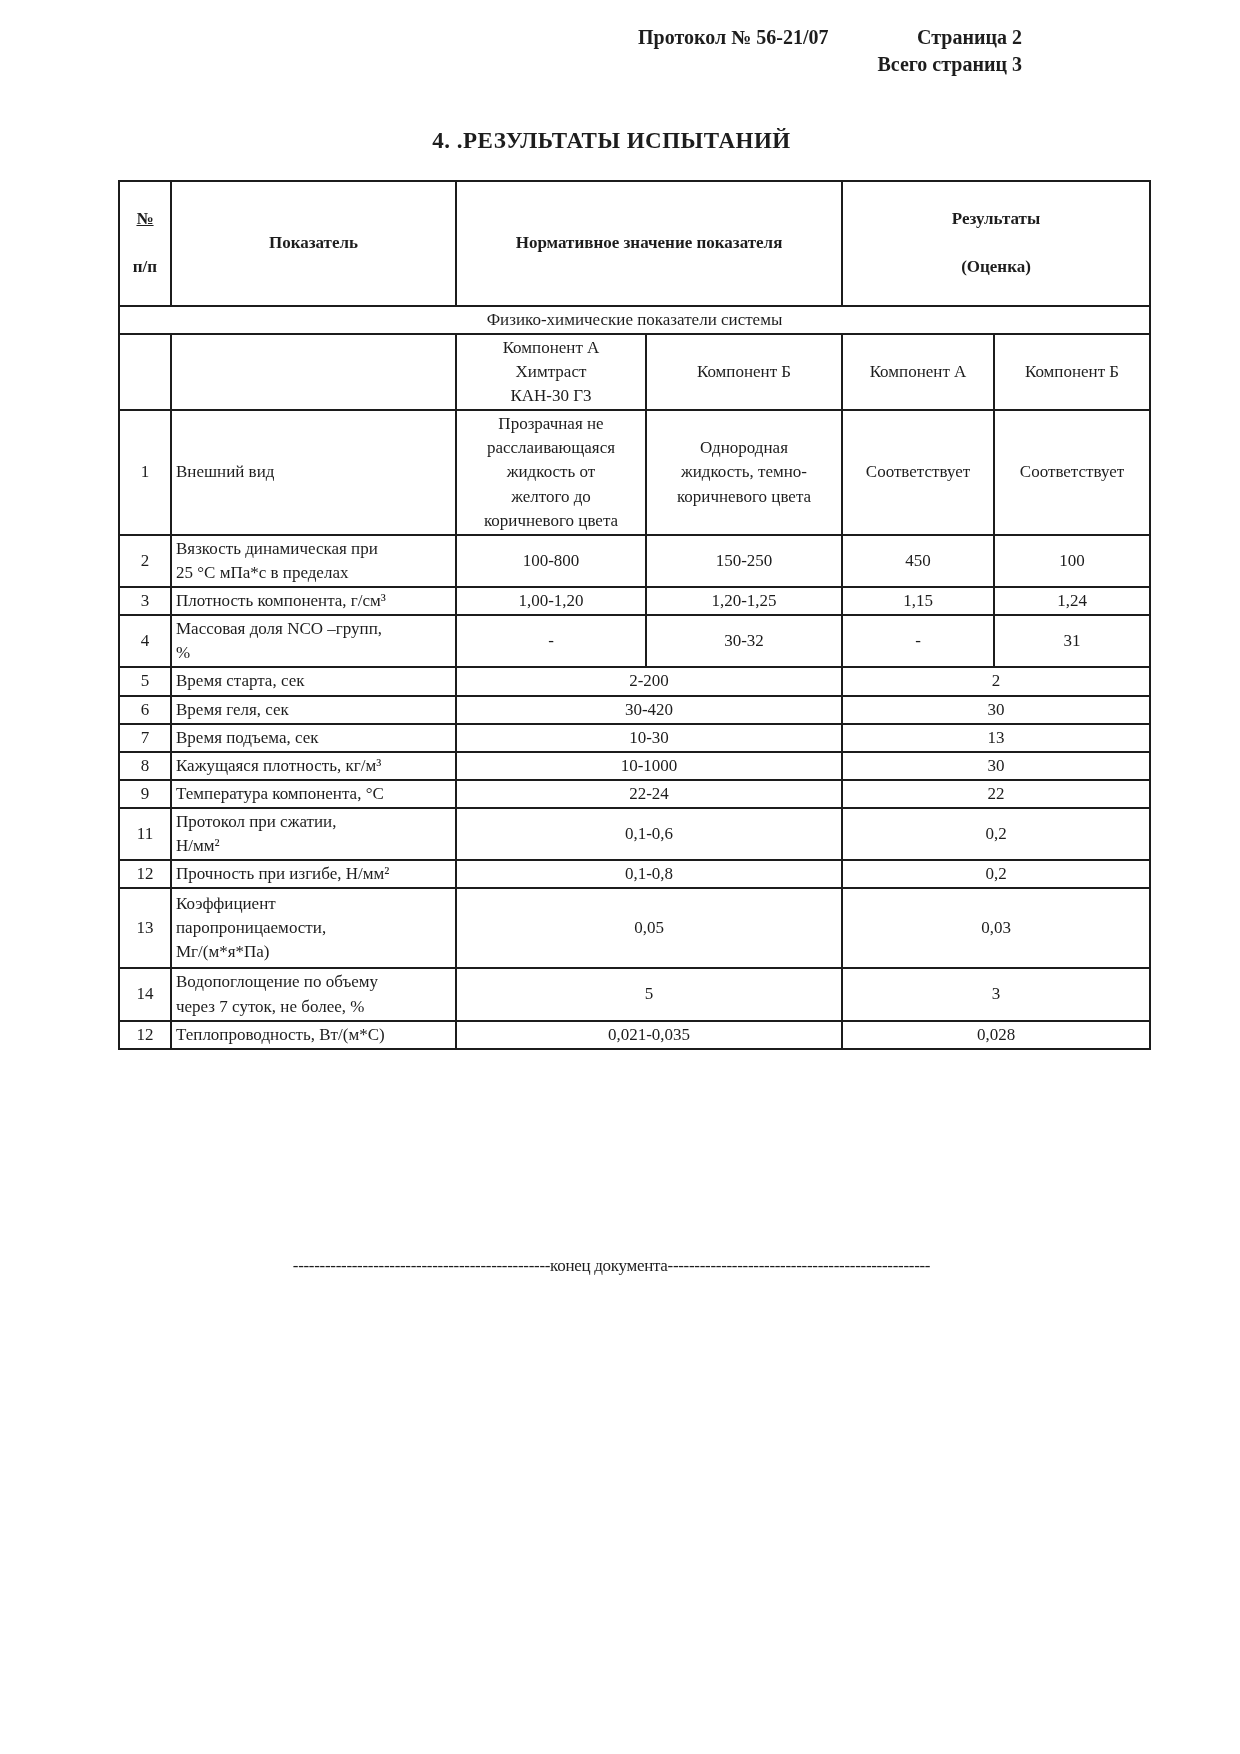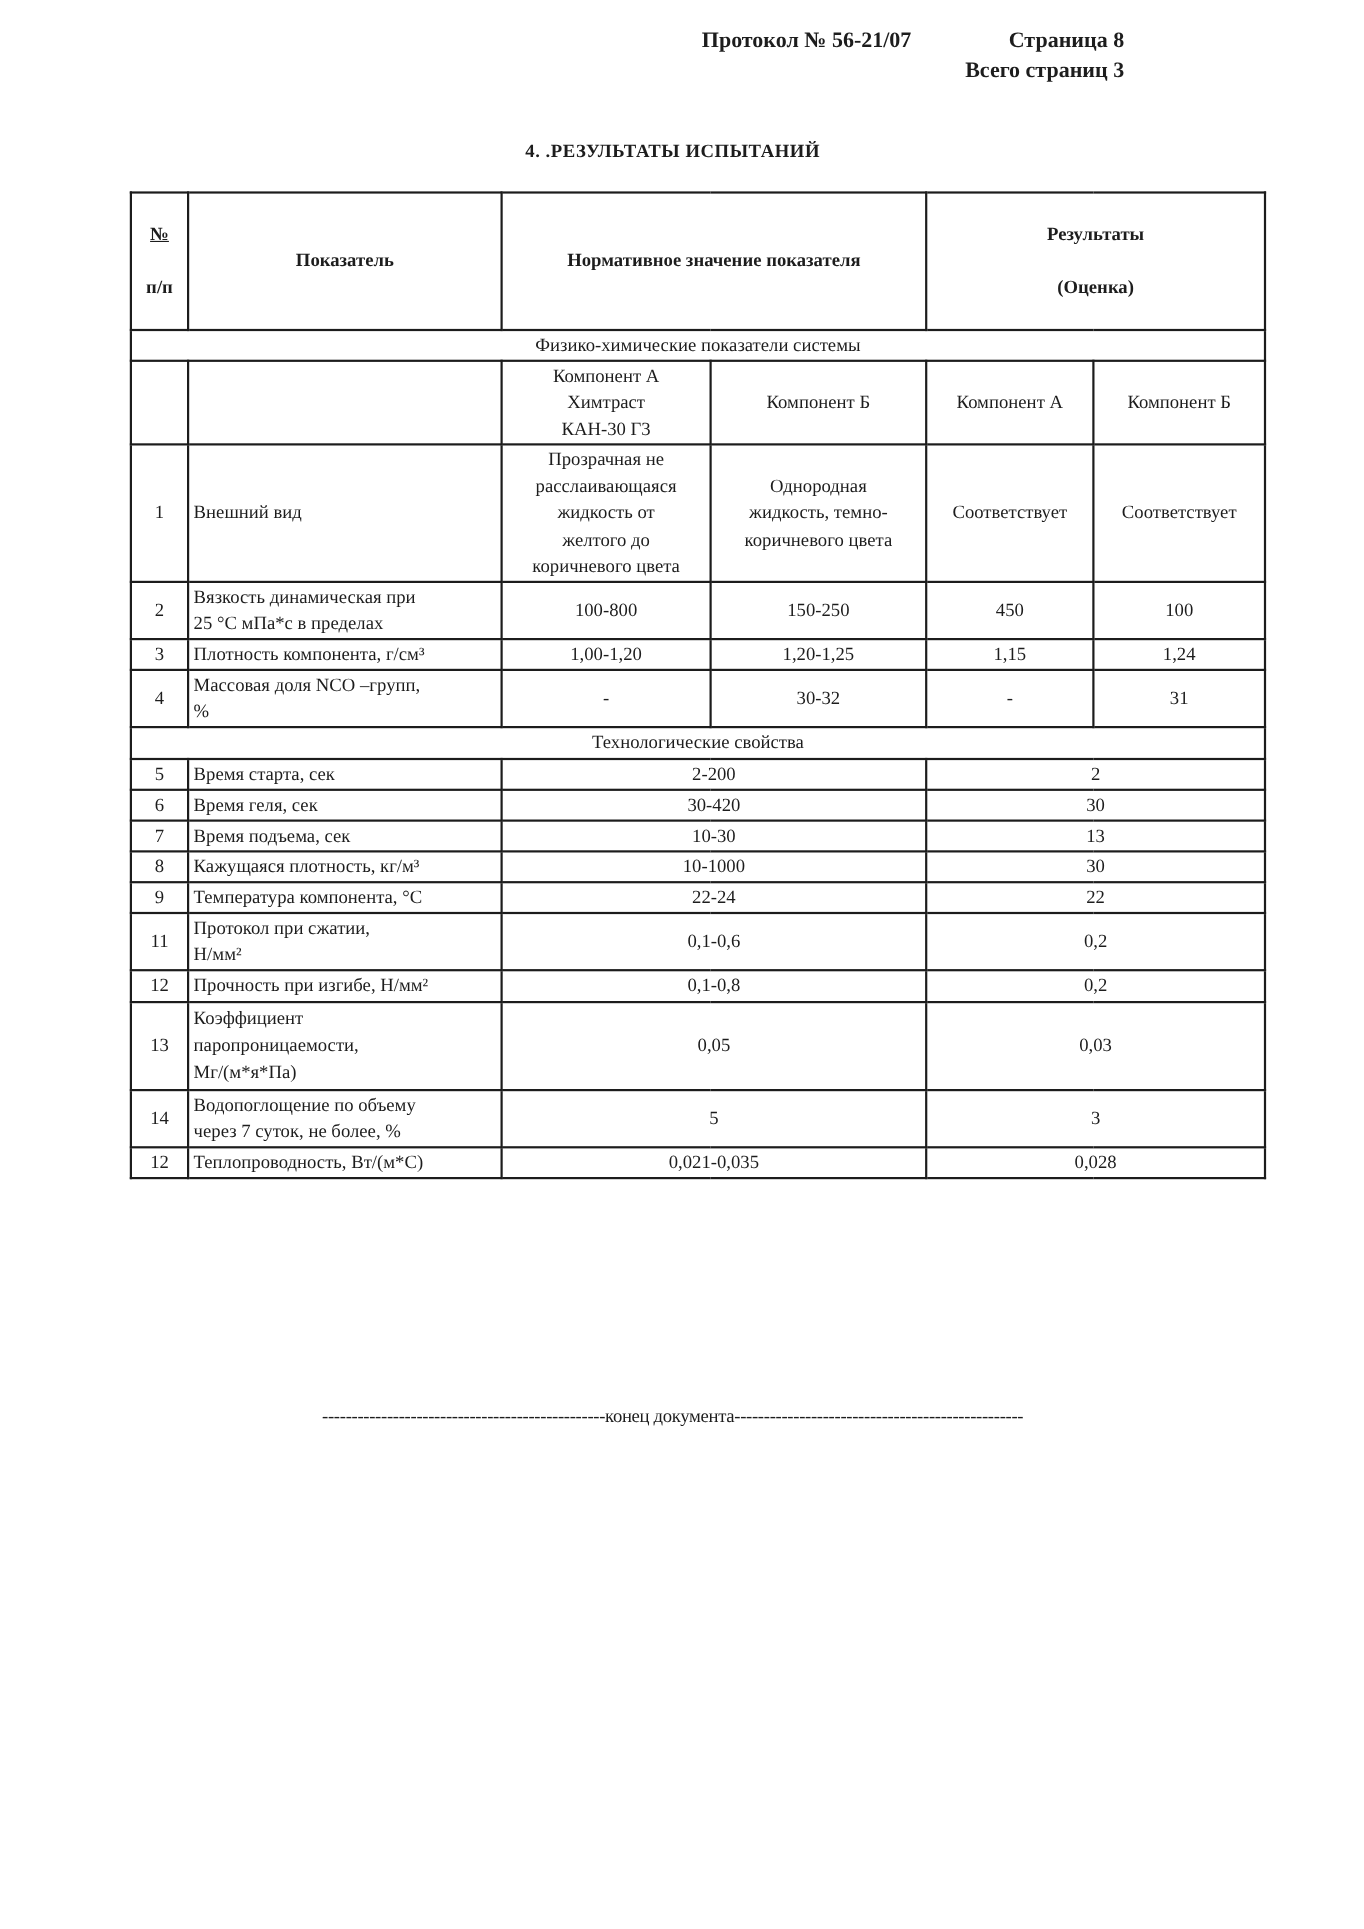--- a/index.html
+++ b/index.html
@@ -8,21 +8,21 @@
     background:#ffffff;
     font-family:"Liberation Serif","DejaVu Serif",serif;
     color:#1d1d1d;
     position:relative;
   }
   .doc-header{position:relative;height:90px;}
   .protocol{position:absolute;left:638px;top:26px;font-size:20px;font-weight:bold;white-space:nowrap;}
   .pages{position:absolute;right:218px;top:24px;text-align:right;font-size:20px;font-weight:bold;line-height:27px;}
   .title{
     width:1031px;margin:38px 0 26px 96px;
-    text-align:center;font-size:17px;font-weight:bold;
+    text-align:center;font-size:23px;font-weight:bold;
     letter-spacing:.5px;
   }
   table.results{
     border-collapse:collapse;table-layout:fixed;
     width:1031px;margin-left:118px;
     font-size:17px;
   }
   table.results td{
     border:2px solid #1c1c1c;
     vertical-align:middle;
@@ -47,21 +47,21 @@
     white-space:nowrap;
     letter-spacing:-0.3px;
   }
 </style>
 </head>
 <body>
 
 <div class="doc-header">
   <div class="protocol">Протокол № 56-21/07</div>
   <div class="pages">
-    <div>Страница 8</div>
+    <div>Страница 2</div>
     <div>Всего страниц 3</div>
   </div>
 </div>
 
 <div class="title">4. .РЕЗУЛЬТАТЫ ИСПЫТАНИЙ</div>
 
 <table class="results">
   <colgroup>
     <col style="width:52px">
       <col style="width:285px">
@@ -133,23 +133,20 @@
   <tr class="r4">
     <td class="c">4</td>
     <td class="label">Массовая доля NCO –групп,
 %</td>
     <td class="c">-</td>
     <td class="c">30-32</td>
     <td class="c">-</td>
     <td class="c">31</td>
   </tr>
 
-  <tr class="h-sec sec">
-    <td colspan="6">Технологические свойства</td>
-  </tr>
   <tr class="r5">
     <td class="c">5</td>
     <td class="label">Время старта, сек</td>
     <td class="c" colspan="2">2-200</td>
     <td class="c" colspan="2">2</td>
   </tr>
   <tr class="r5">
     <td class="c">6</td>
     <td class="label">Время геля, сек</td>
     <td class="c" colspan="2">30-420</td>

